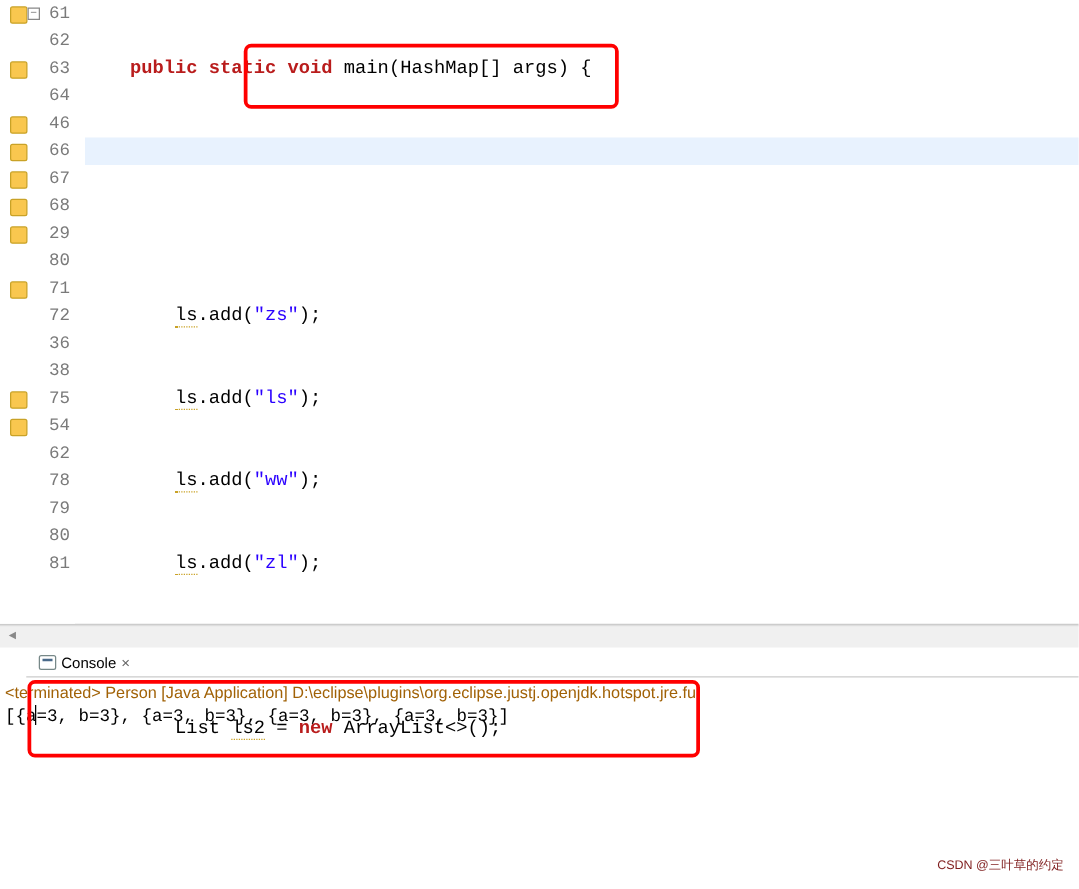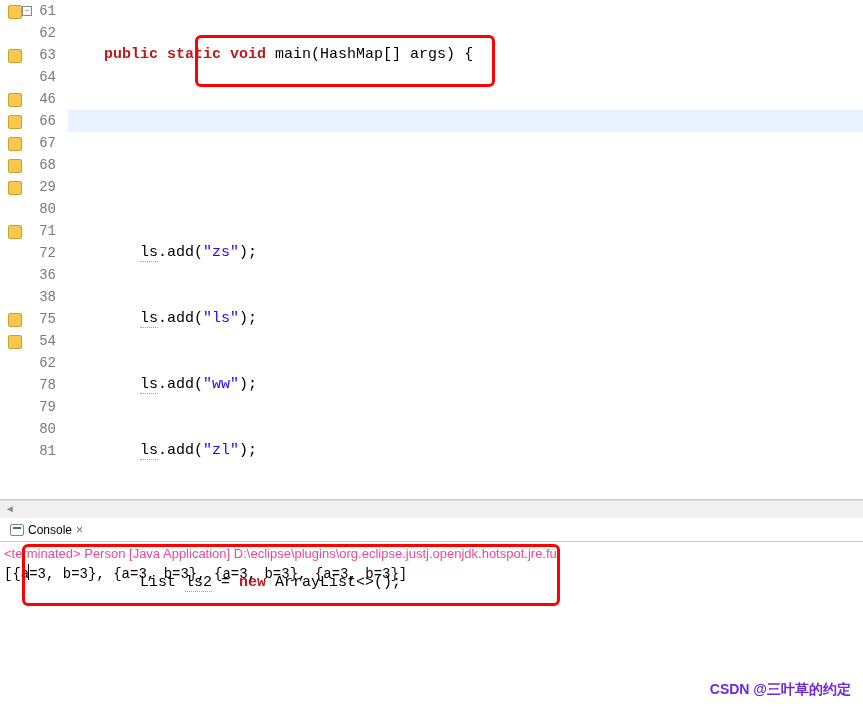--- a/index.html
+++ b/index.html
@@ -112,20 +112,21 @@
       line-height: 14px;
     }
     .console-tab-bar {
       display: flex;
       align-items: center;
       padding: 2px 4px;
       height: 24px;
       border-bottom: 1px solid #ccc;
       font-family: "Segoe UI", Tahoma, sans-serif;
       font-size: 12px;
+      margin-left: 21px;
     }
     .console-tab {
       display: flex;
       align-items: center;
       gap: 4px;
       padding: 2px 6px;
     }
     .console-icon {
       width: 14px;
       height: 12px;
@@ -149,21 +150,21 @@
       cursor: pointer;
     }
     .console-content {
       padding: 2px 4px;
       font-size: 14px;
       line-height: 20px;
       position: relative;
       font-family: Consolas, "Courier New", monospace;
     }
     .console-status {
-      color: #ec4899;
+      color: #a16207;
       font-family: "Segoe UI", Tahoma, sans-serif;
       font-size: 13px;
     }
     .red-box-2 {
       left: 22px;
       top: 544px;
       width: 538px;
       height: 62px;
     }
     .cursor-bar {
@@ -171,25 +172,24 @@
       left: 28px;
       top: 22px;
       width: 1px;
       height: 16px;
       background: #000;
     }
     .watermark {
       position: absolute;
       right: 12px;
       bottom: 12px;
-      color: #6d28d9;
+      color: #7f1d1d;
       font-family: "Segoe UI", sans-serif;
-      font-size: 14px;
+      font-size: 10px;
       pointer-events: none;
-      font-weight: bold;
     }
   </style>
 </head>
 <body>
 
 <div class="editor-area">
   <div class="gutter">
     <div class="gutter-line">
         <span class="marker-icon warn-icon"></span>
         <span class="fold-icon">−</span>

